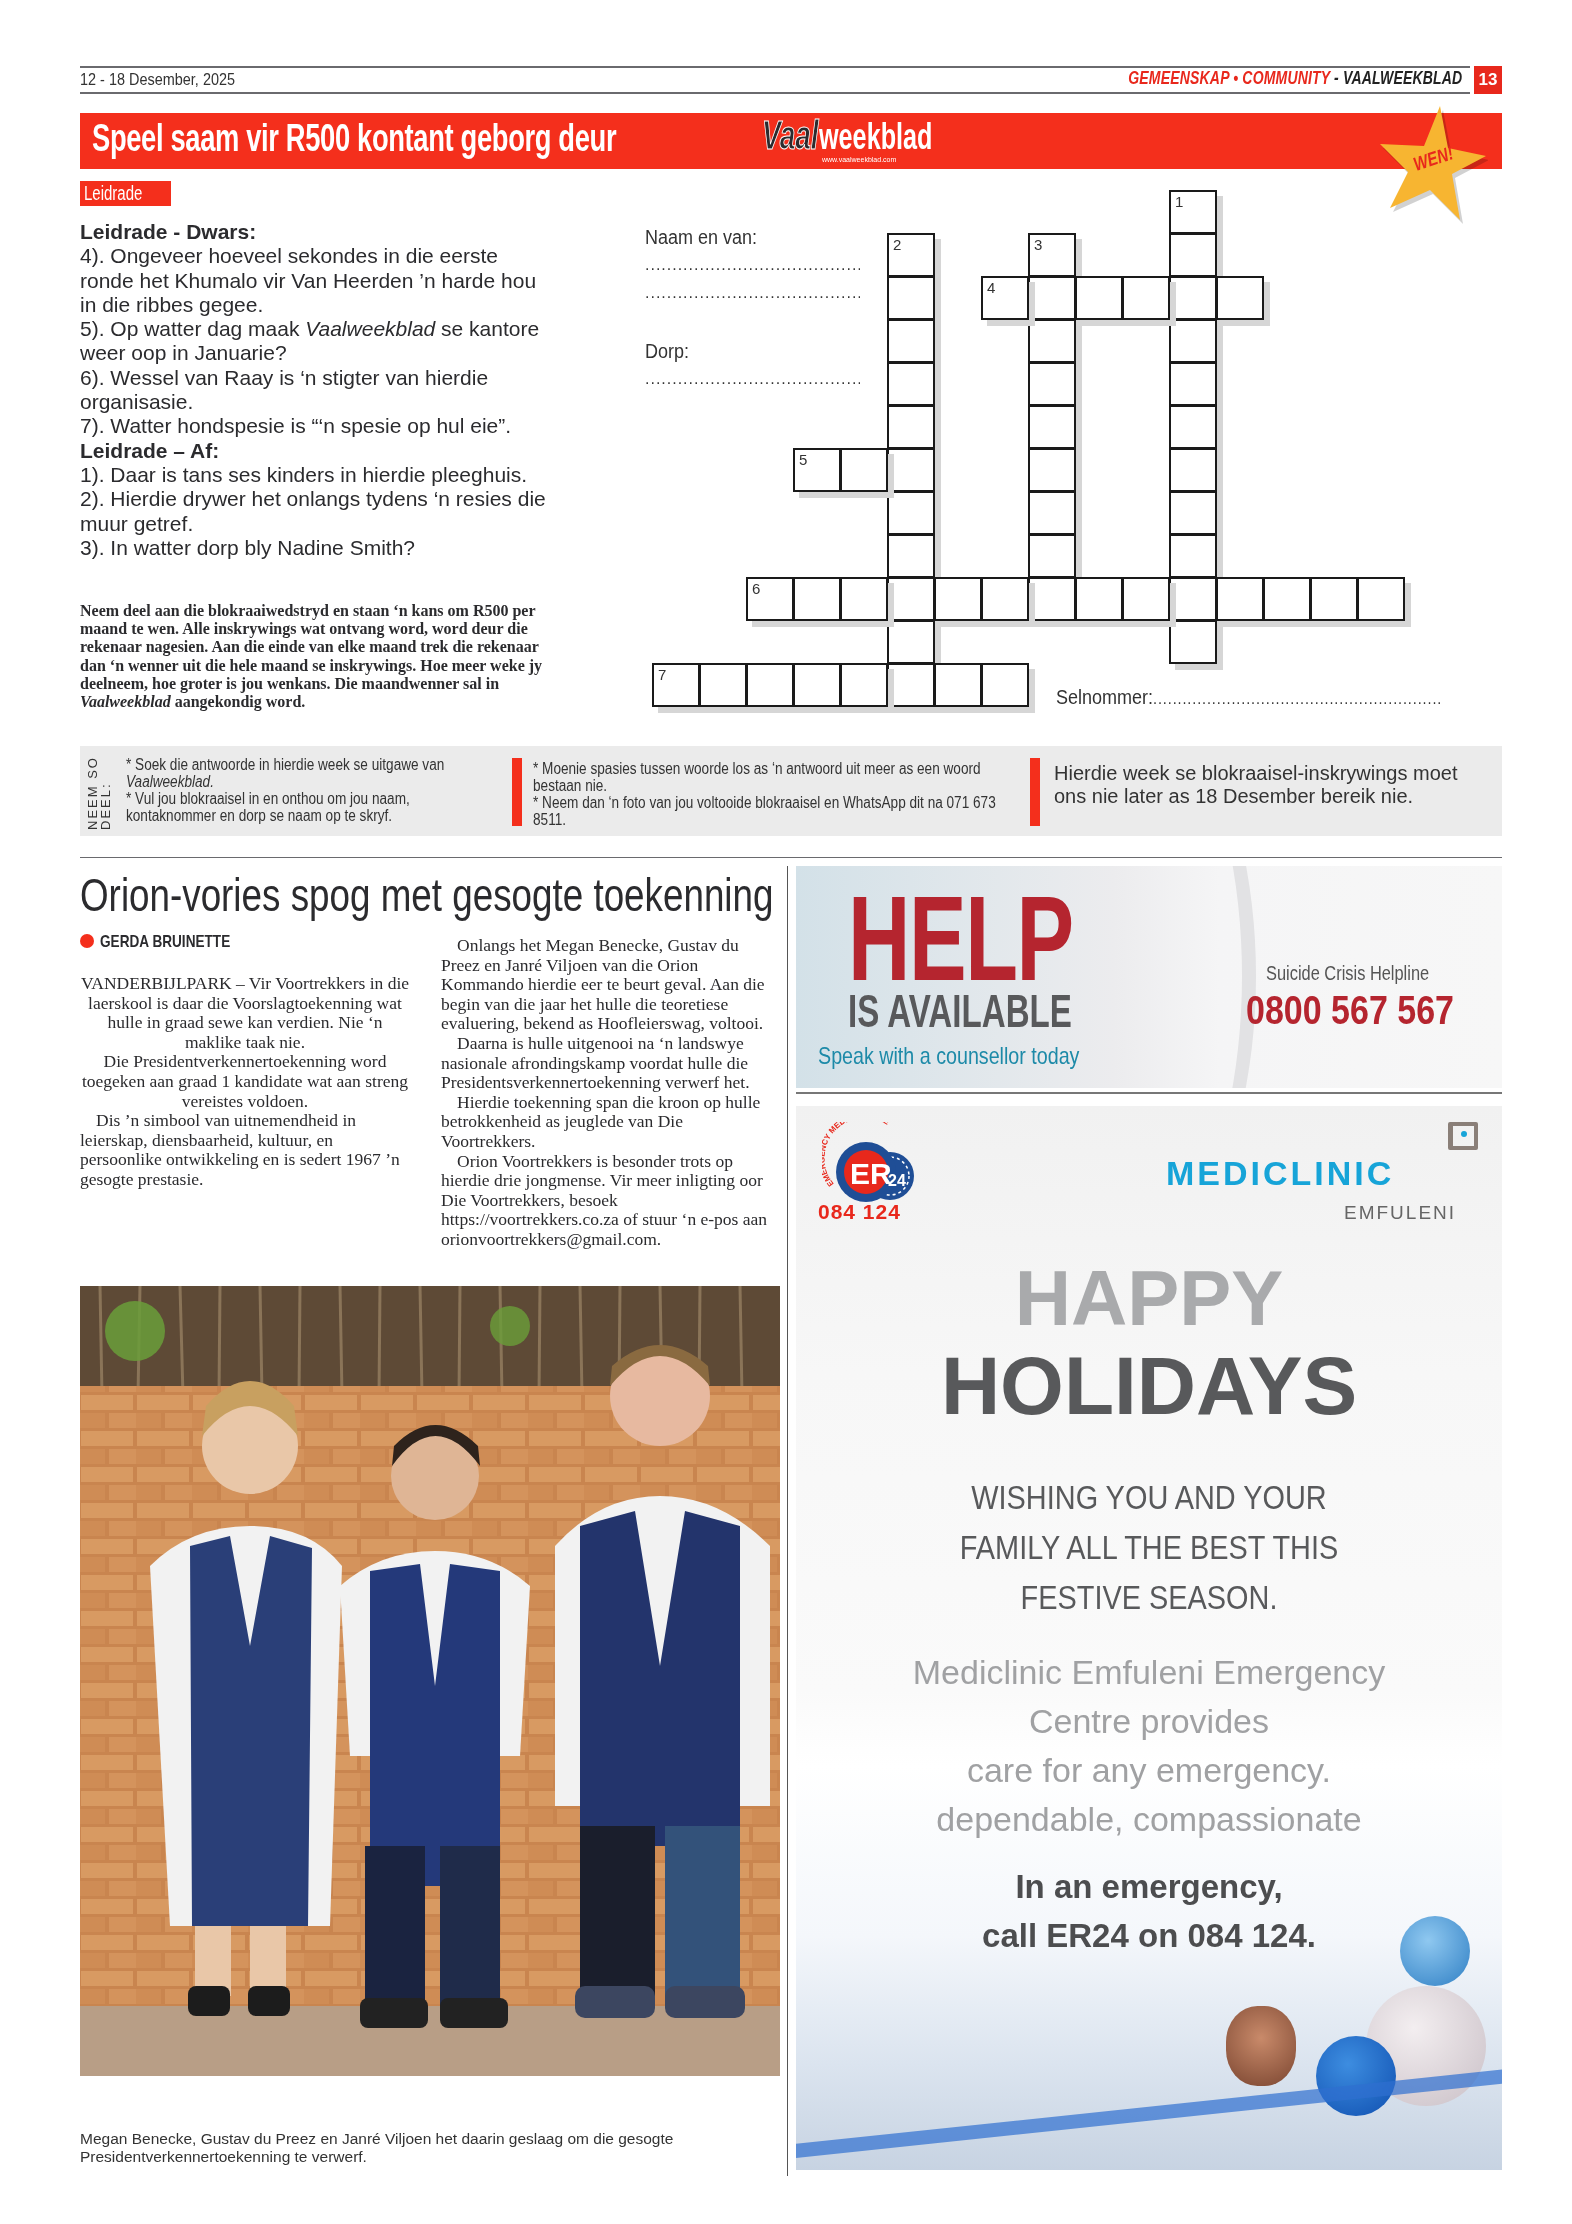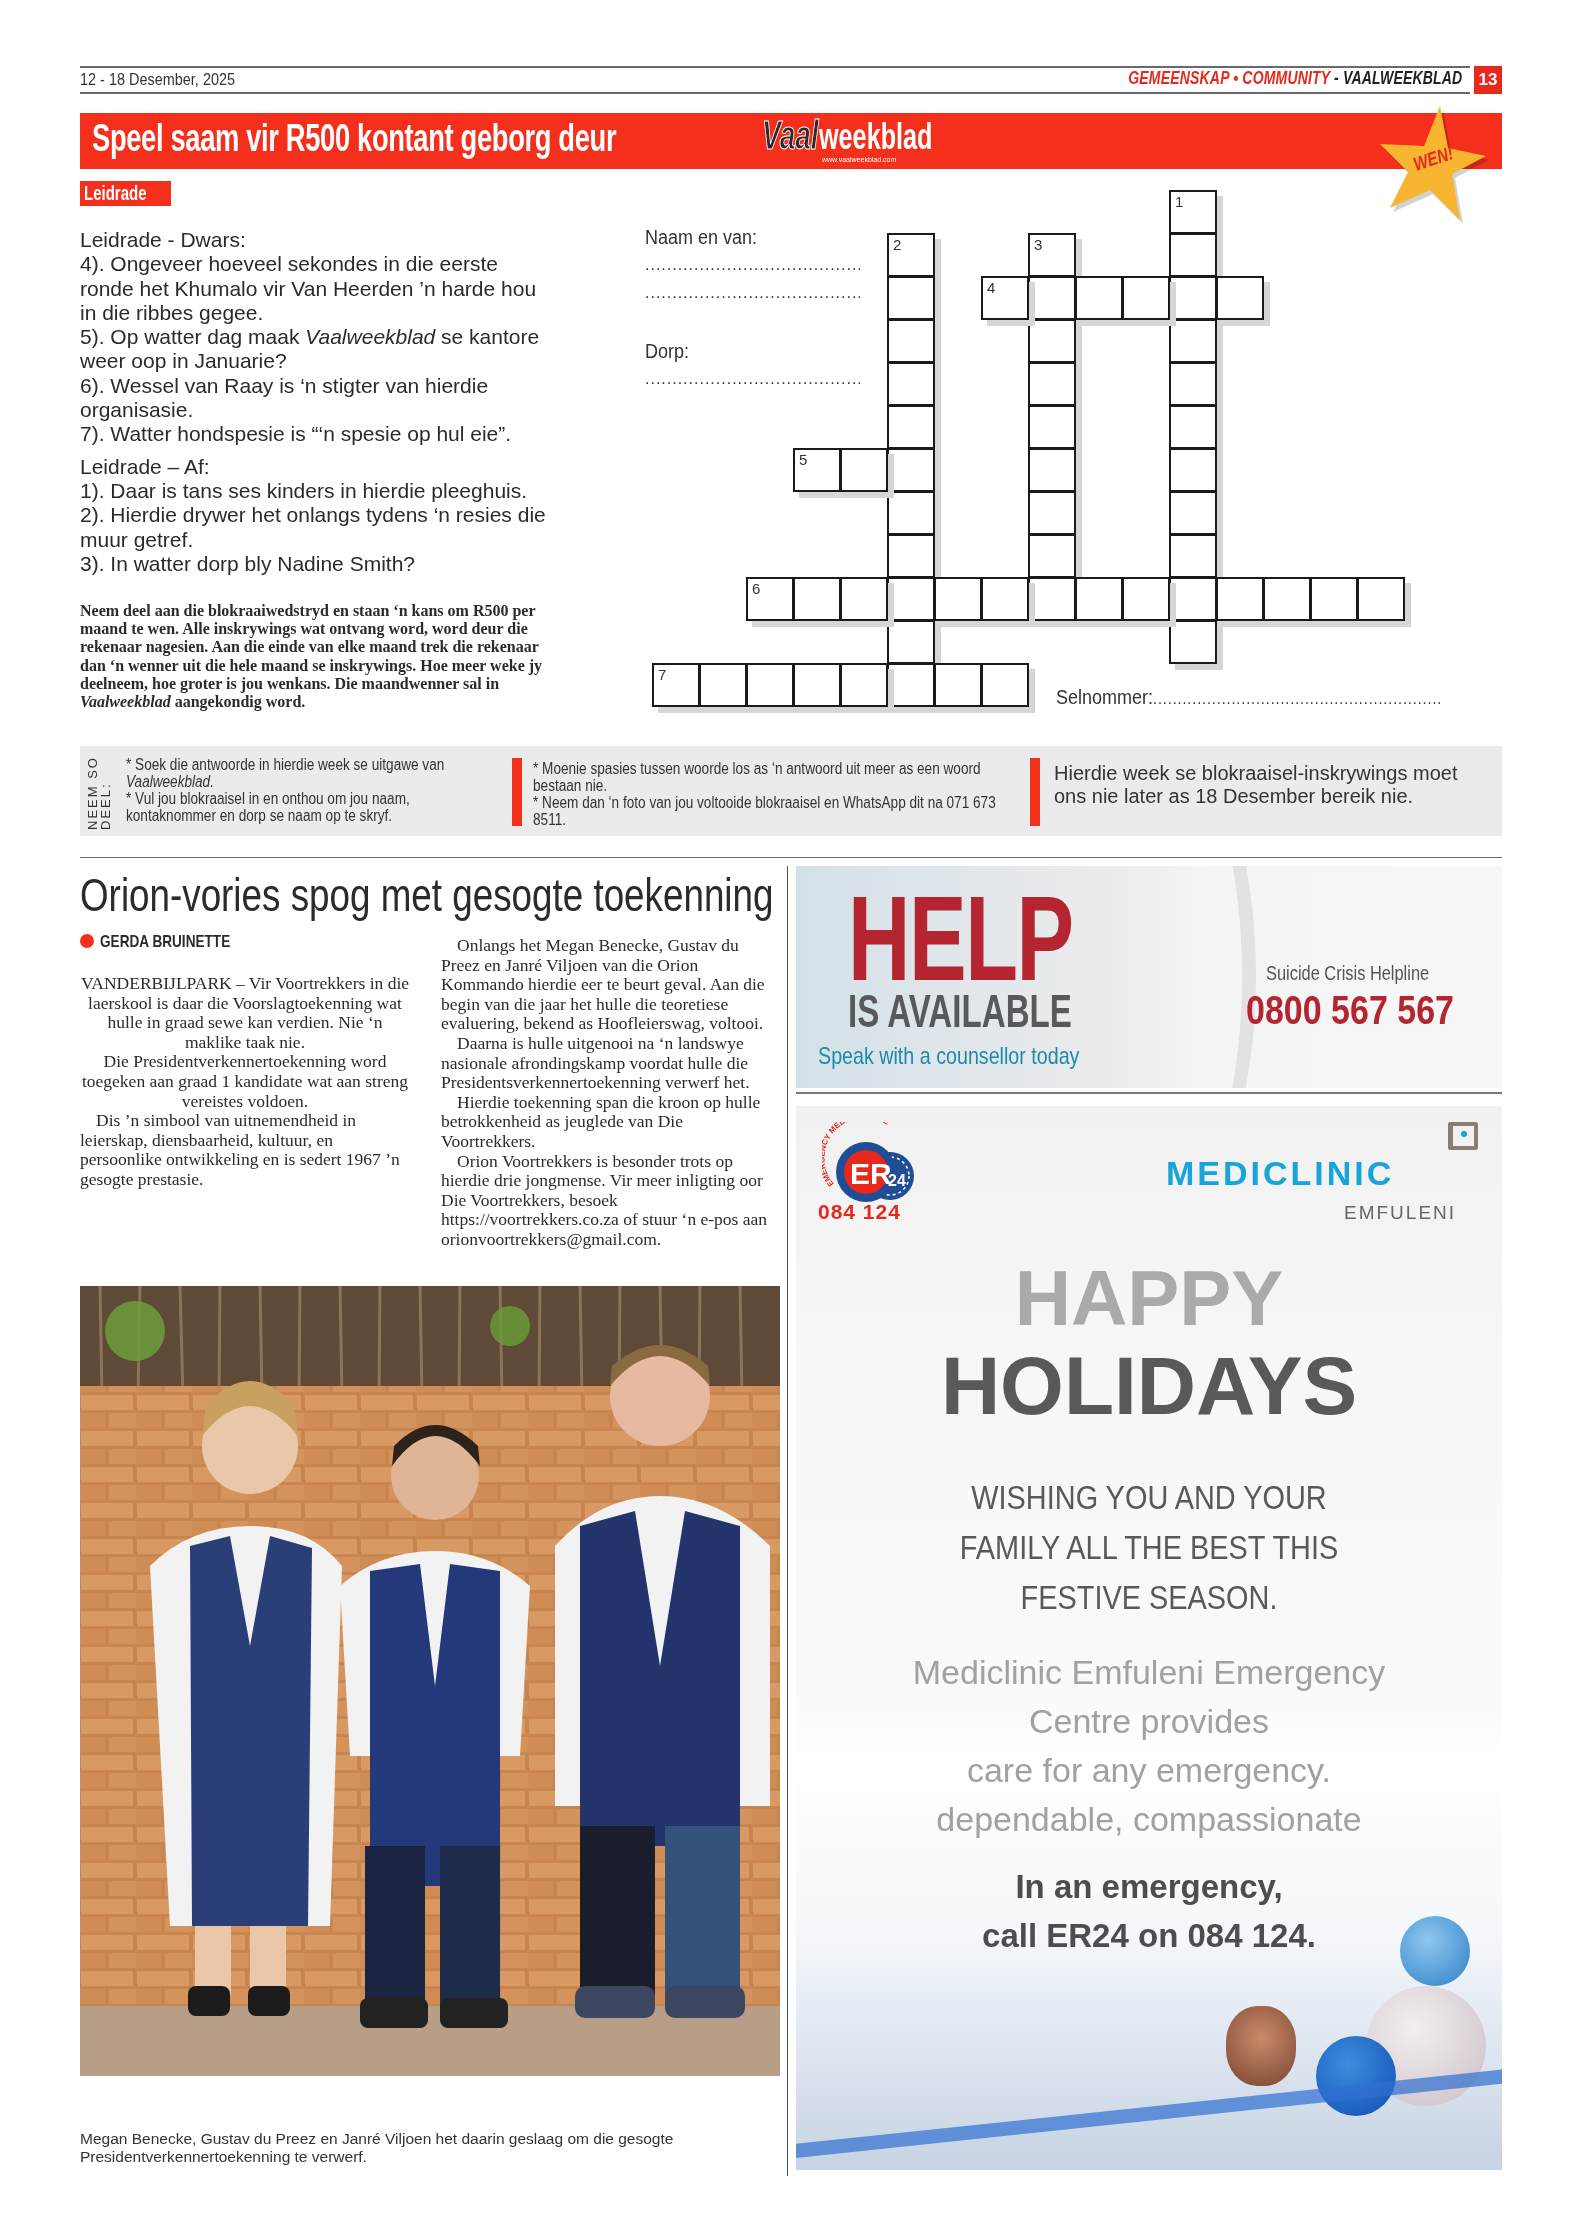--- a/index.html
+++ b/index.html
@@ -18,26 +18,26 @@
   
   .banner { left: 80px; top: 113px; width: 1422px; height: 56px; background: #f42f1c; }
   .banner-title { left: 92px; top: 117px; font-size: 38px; font-weight: bold; color: #fff; transform: scaleX(0.72); transform-origin: left; white-space: nowrap; letter-spacing: -0.5px; }
   .brand { left: 762px; top: 113px; height: 56px; white-space: nowrap; }
   .brand .vaal { font-size: 40px; font-weight: bold; font-style: italic; color: #2b2b2e; -webkit-text-stroke: 1px #fff; display: inline-block; transform: scaleX(0.7); transform-origin: left; }
   .brand .weekblad { font-size: 36px; font-weight: bold; color: #fff; display: inline-block; transform: scaleX(0.7); transform-origin: left; margin-left: -24px; }
   .brand-url { left: 822px; top: 156px; font-size: 7px; color: #fff; }
   .star { left: 1378px; top: 104px; width: 110px; height: 120px; }
 
   
-  .tag { left: 80px; top: 181px; width: 91px; height: 25px; background: #f42f1c; color: #fff; font-weight: bold; font-size: 20px; line-height: 25px; padding-left: 4px; }
+  .tag { left: 80px; top: 181px; width: 91px; height: 25px; background: #f42f1c; color: #fff; font-weight: normal; font-size: 20px; line-height: 25px; padding-left: 4px; }
   .tag span { display: inline-block; transform: scaleX(0.75); transform-origin: left; }
 
   
   .clues { left: 80px; top: 220px; width: 470px; font-size: 21px; line-height: 24.3px; color: #2b2b2e; }
-  .clues .h { font-weight: normal; margin-top: 8px; }
+  .clues .h { font-weight: bold; }
   .clues .it { font-style: italic; }
   .promo { left: 80px; top: 602px; width: 470px; font-family: "Liberation Serif", serif; font-weight: bold; font-size: 16px; line-height: 18.2px; color: #2b2b2e; }
   .promo .it { font-style: italic; }
 
   
   .form-label { font-size: 20px; color: #333; transform: scaleX(0.9); transform-origin: left; }
   .dots { font-size: 16px; color: #333; letter-spacing: 1px; white-space: nowrap; overflow: hidden; }
 
   
   .cell { position: absolute; width: 48px; height: 44px; border: 2px solid #1a1a1a; background: #fff; box-shadow: 6px 6px 0 #d6d6d6; }

